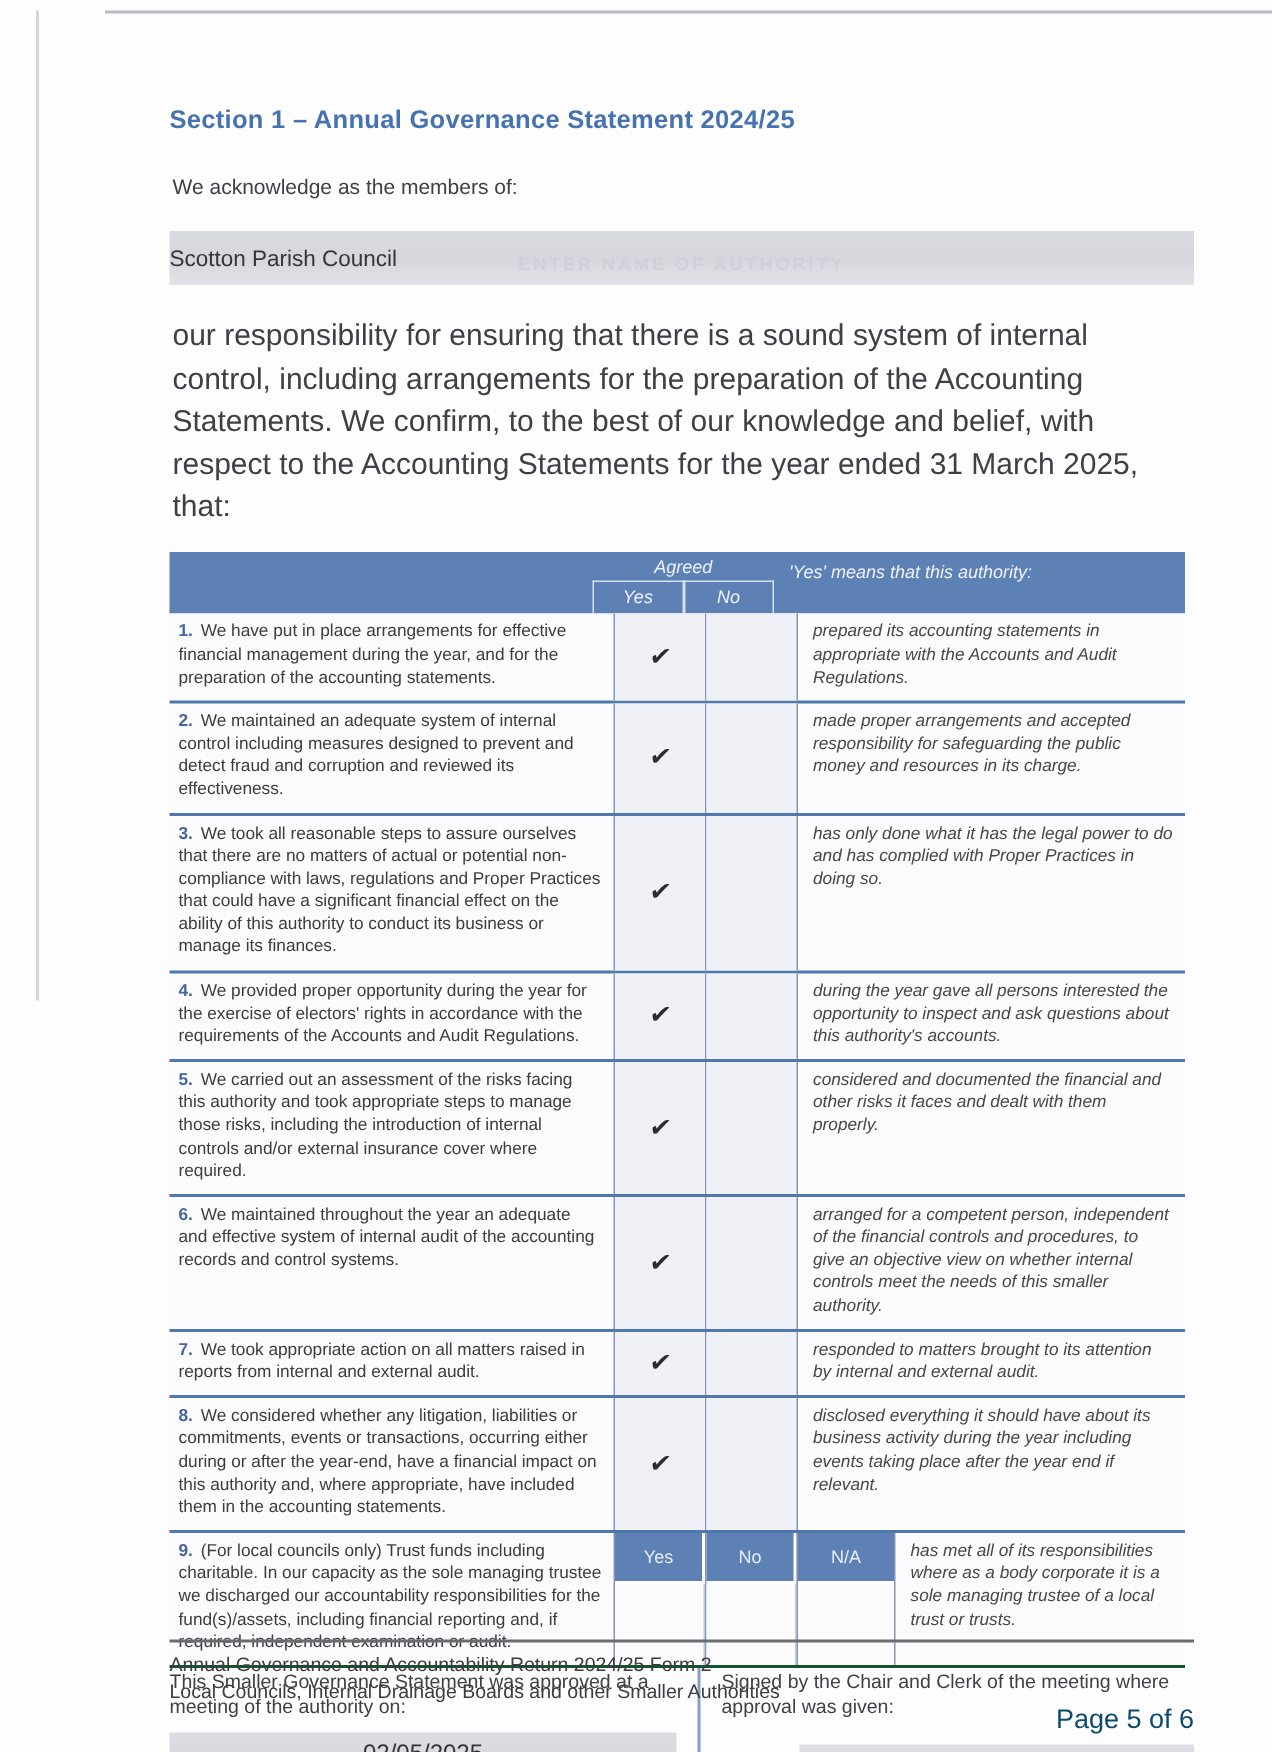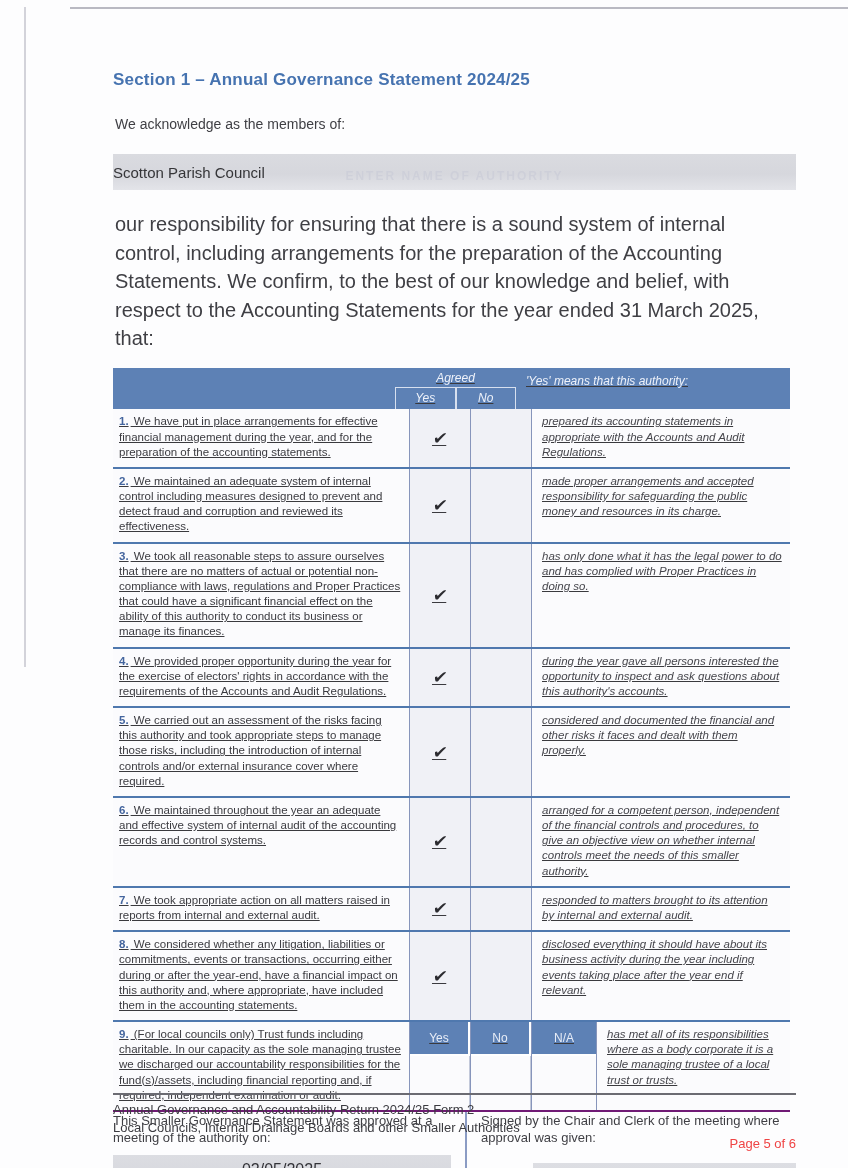--- a/index.html
+++ b/index.html
@@ -27,21 +27,21 @@
   }
   .authority-band .wm{
     position:absolute;left:0;right:0;top:15px;text-align:center;
     font-size:12px;font-weight:bold;letter-spacing:2px;color:#c7c9d6;opacity:.55;
   }
   .authority-name{position:relative;font-size:15px;color:#353538;}
 
   .respo{font-size:20px;line-height:1.42;margin:0 0 16px 2px;color:#3f3f44;}
 
   
-  .agt{width:677px;border-bottom:2px solid #701a75;text-decoration:underline;}
+  .agt{width:677px;border-bottom:2px solid #14532d;}
   .agt-header{
     background:#5d81b5;color:#fff;display:flex;align-items:stretch;
   }
   .agt-header .h-stmt{width:282px;}
   .agt-header .h-agreed{width:121px;display:flex;flex-direction:column;}
   .agreed-label{font-style:italic;font-size:12px;text-align:center;padding:3px 0 2px;color:#eef2fa;}
   .yesno-boxes{display:flex;flex:1;}
   .yesno-boxes span{
     flex:1;border:1px solid #d7e0ef;border-bottom:none;
     font-style:italic;font-size:12px;text-align:center;padding:3px 0 4px;color:#eef2fa;
@@ -96,21 +96,21 @@
   .sig-band{flex:1;position:relative;height:32px;background:linear-gradient(180deg,#dddee3,#d9dadf 60%,#e5e6eb);display:flex;align-items:center;justify-content:center;}
   .signature{
     position:relative;font-family:"DejaVu Serif","Liberation Serif",serif;
     font-style:italic;font-size:20px;color:#4a55a4;transform:rotate(-2deg);
     letter-spacing:2px;white-space:nowrap;
   }
 
   
   .footer{position:absolute;left:113px;right:52px;top:1093px;border-top:2px solid #6b6b72;padding-top:6px;display:flex;flex-direction:column;}
   .footer-left{font-size:13px;line-height:1.35;color:#3b3b40;}
-  .footer-page{margin-left:auto;font-size:13px;color:#ef4444;}
+  .footer-page{margin-left:auto;font-size:18px;color:#0c4a6e;}
 </style>
 </head>
 <body>
 
 <div class="scan-edge-top"></div>
 <div class="scan-edge-left"></div>
 
 <div class="page">
 
   <h1 class="section-title">Section 1 – Annual Governance Statement 2024/25</h1>

